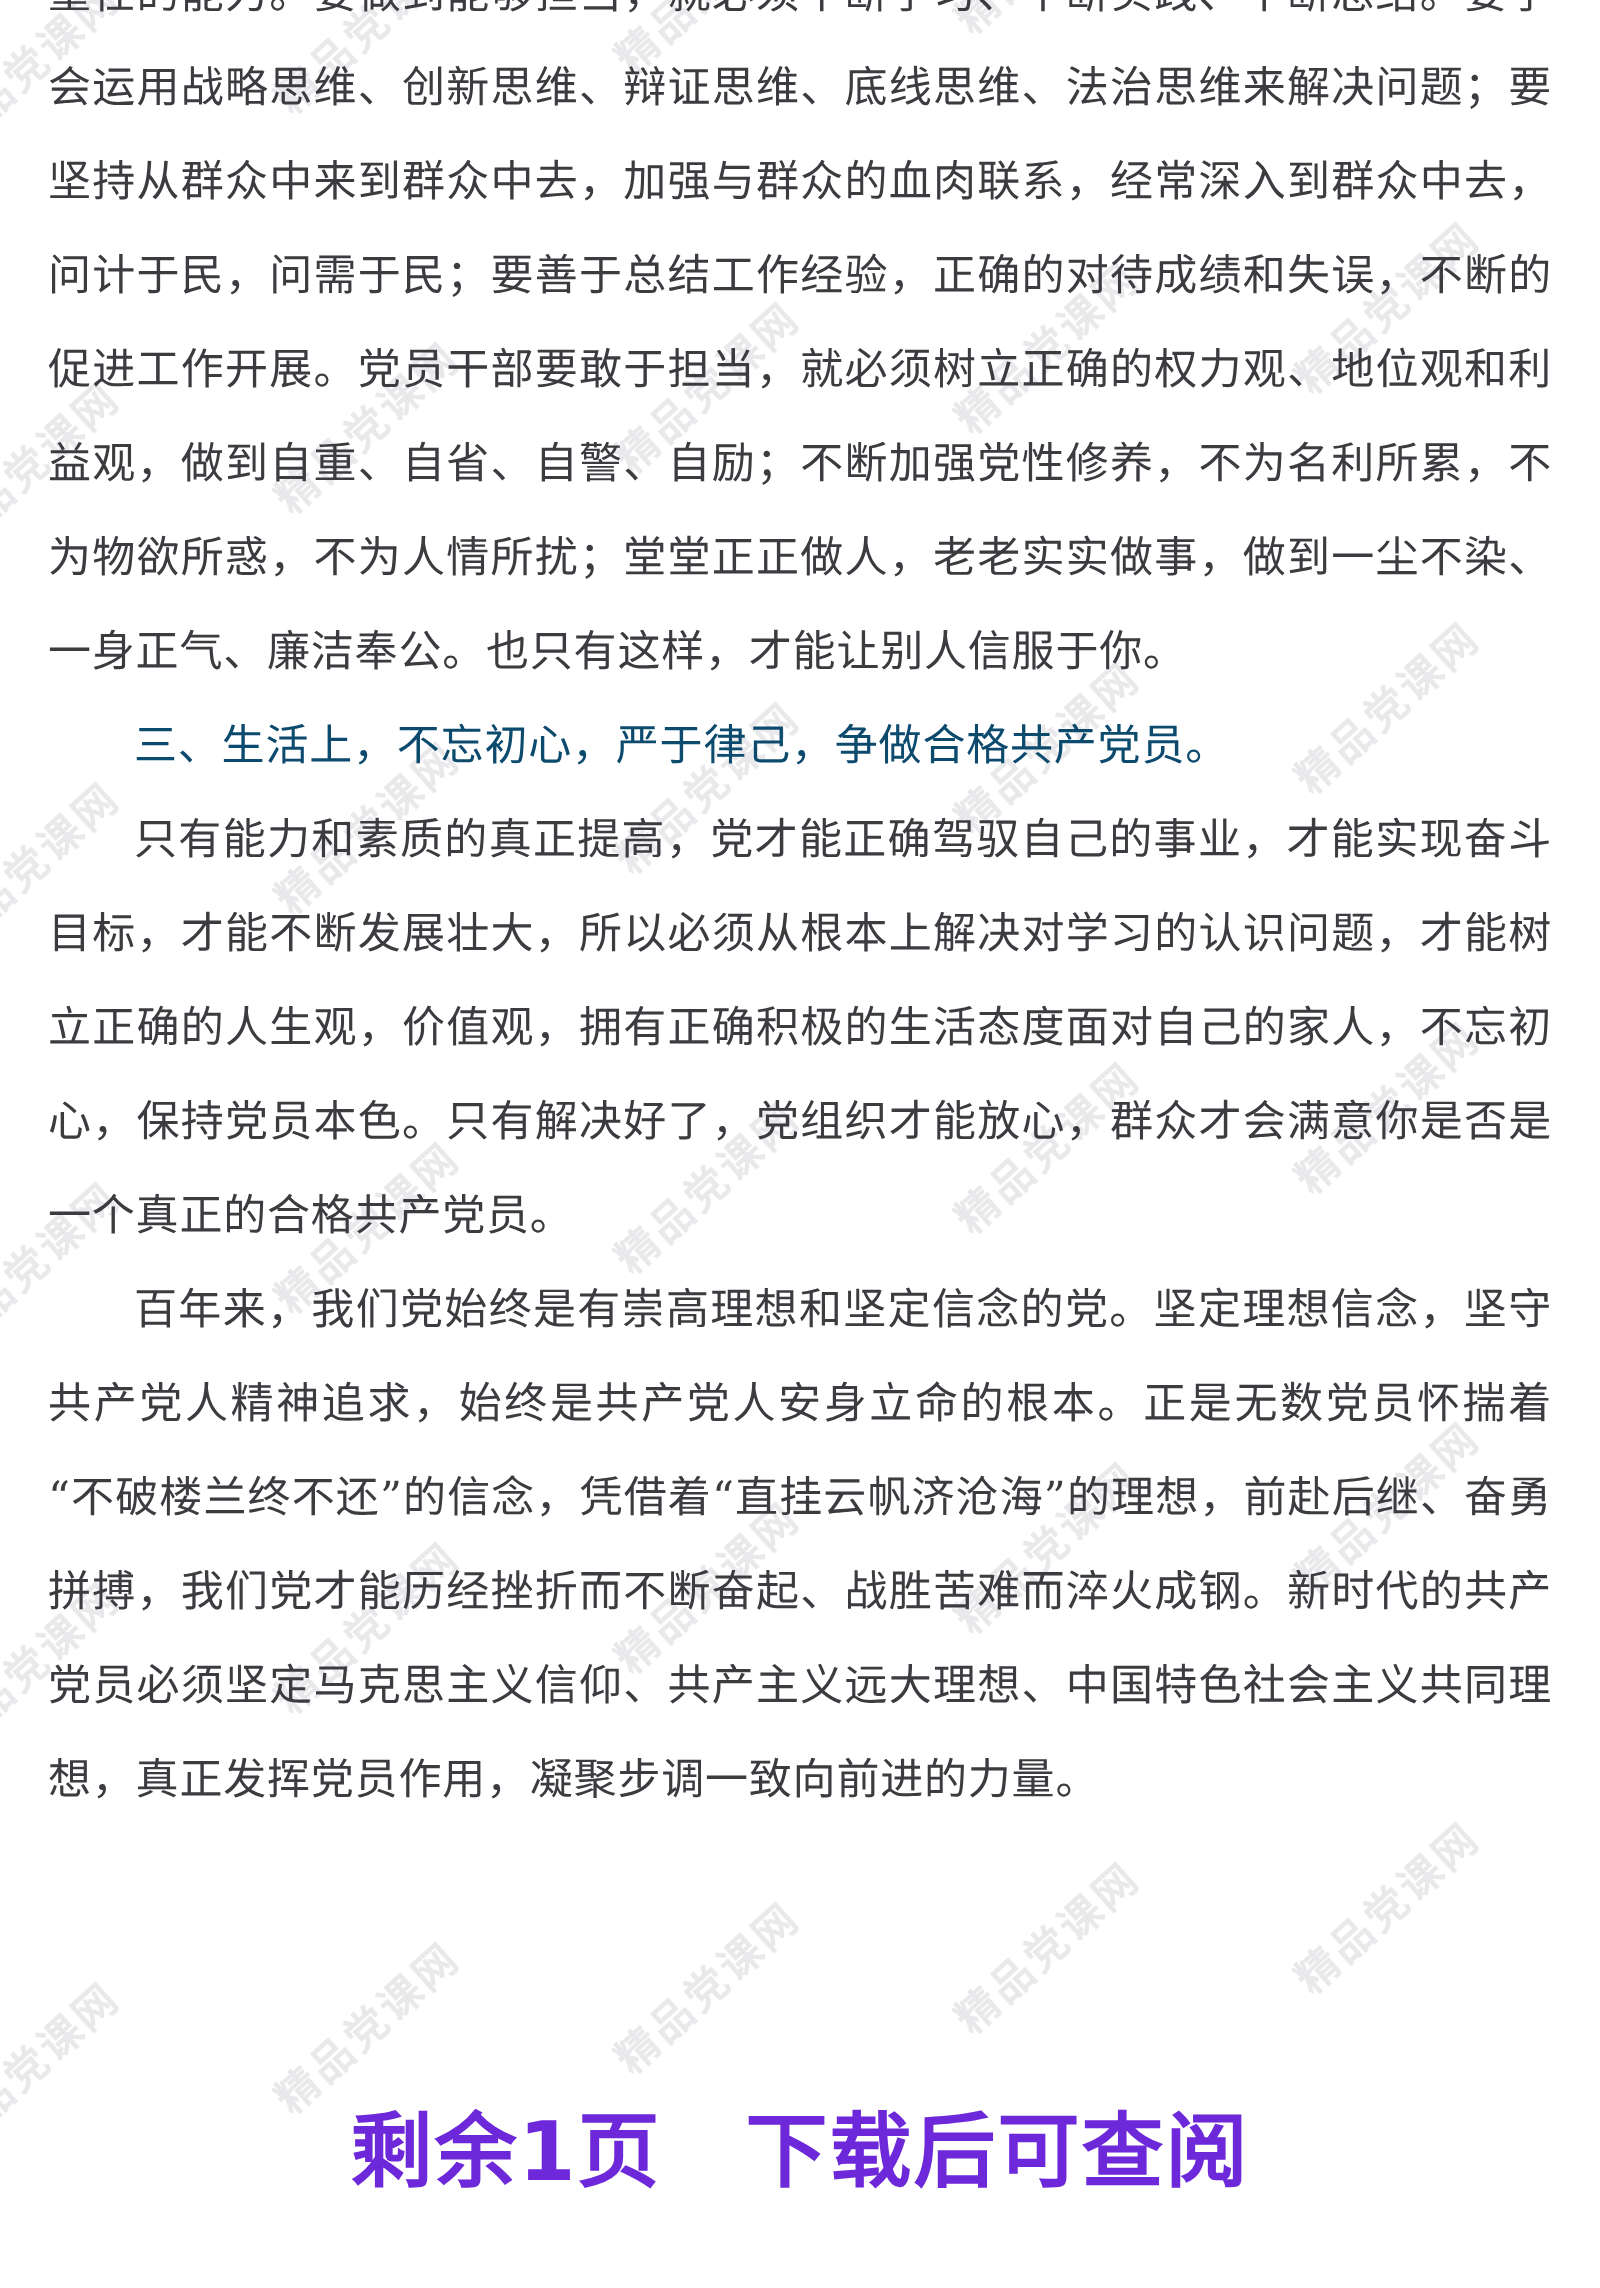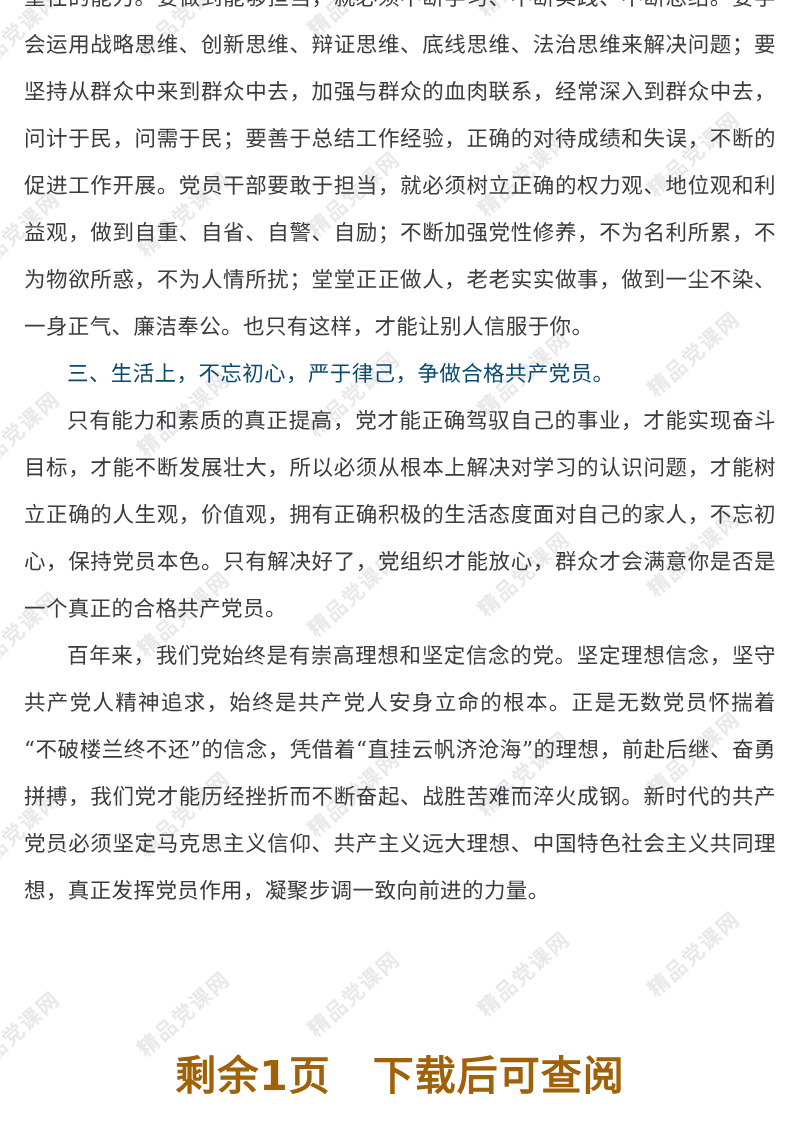--- a/index.html
+++ b/index.html
@@ -98,21 +98,21 @@
     top: 1042px;
     width: 800px;
     text-align: center;
     z-index: 4;
   }
   .footer-banner .banner-text {
     display: inline-block;
     font-family: "DejaVu Sans", "Liberation Sans", sans-serif;
     font-size: 41px;
     font-weight: 700;
-    color: #a16207;
+    color: #6d28d9;
     letter-spacing: 1px;
     white-space: pre;
     user-select: none;
   }
 </style>
 </head>
 <body>
 
 <div class="page">
 

